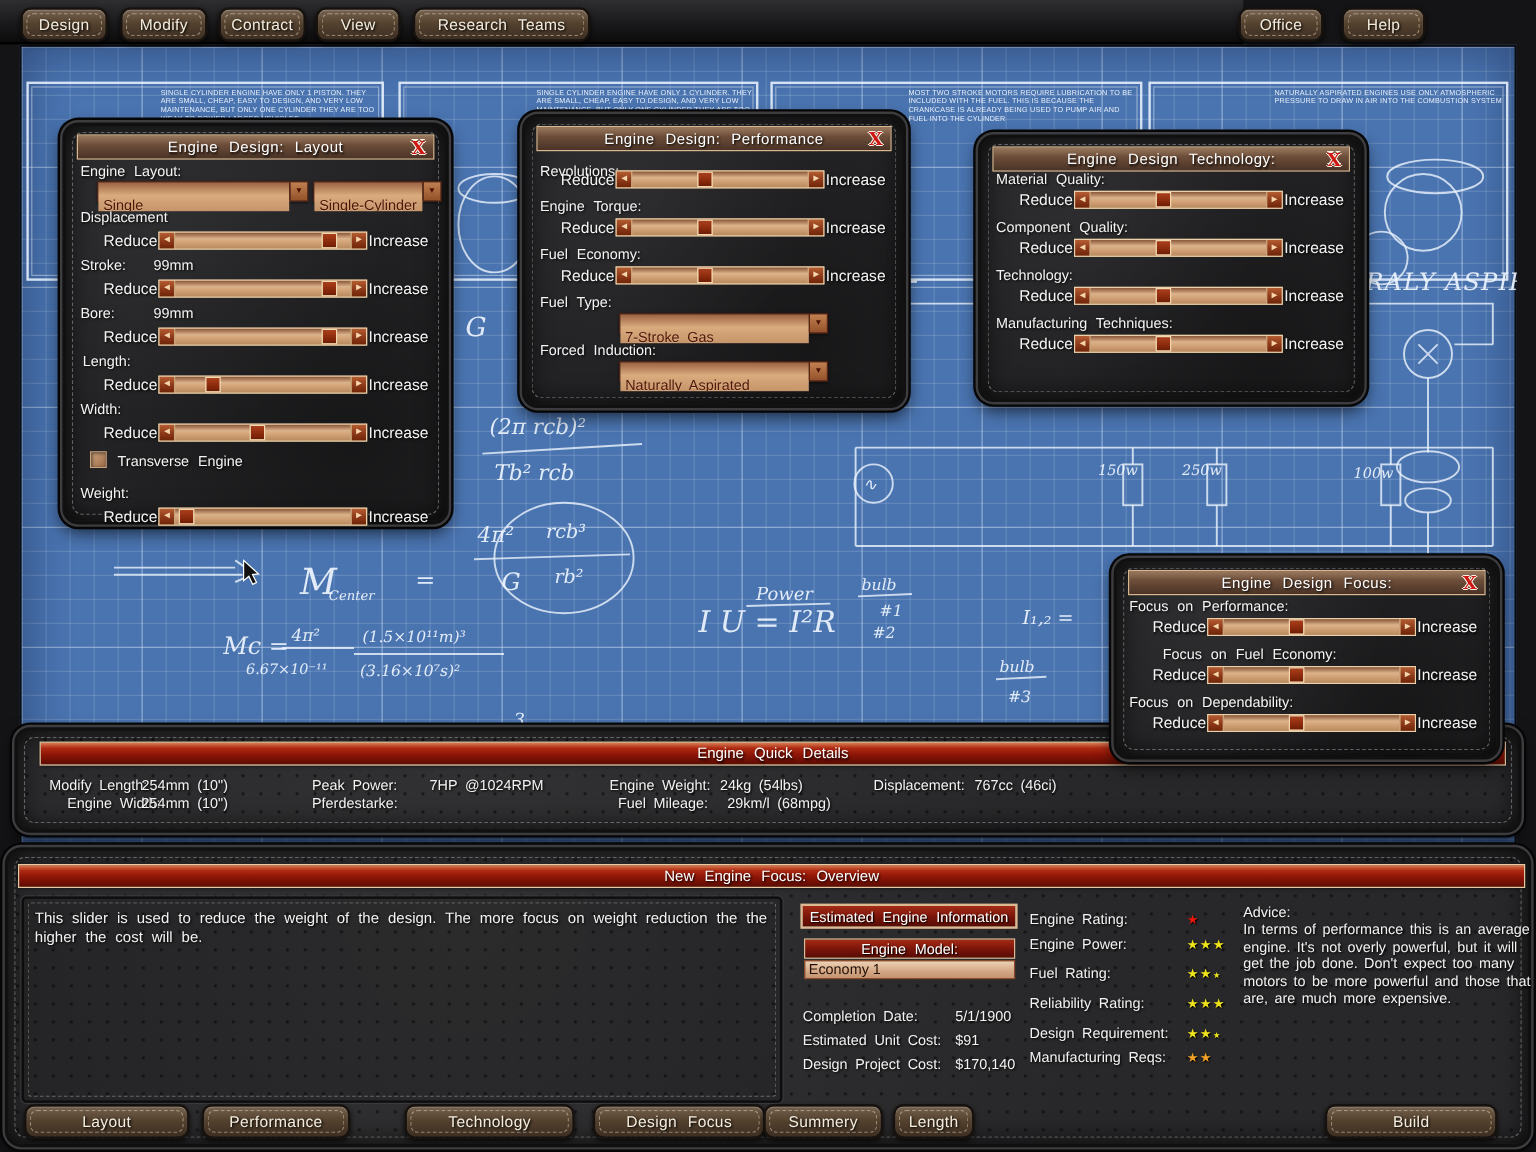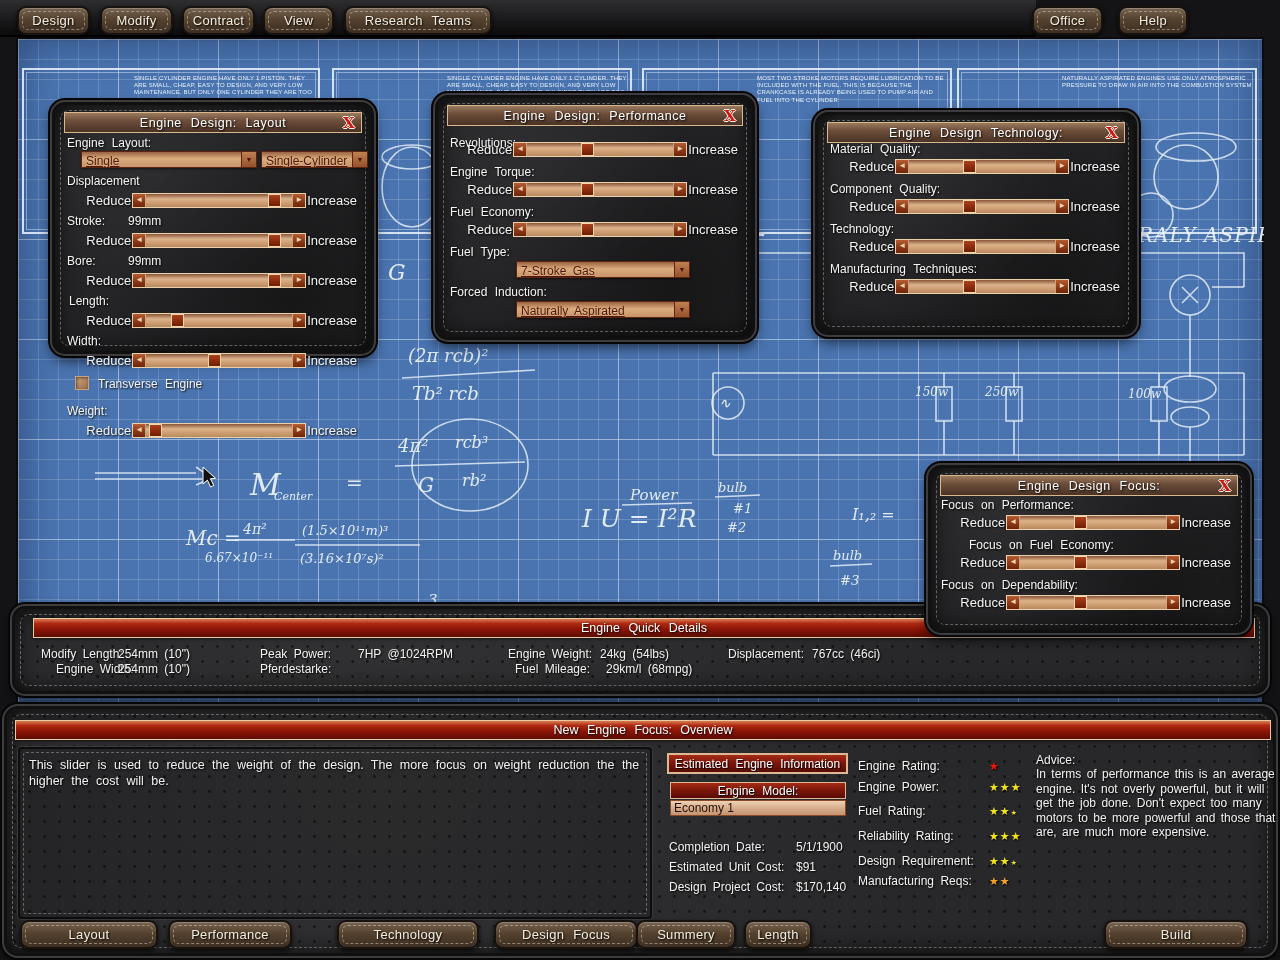--- a/index.html
+++ b/index.html
@@ -34,21 +34,21 @@
 .sl-label{font-size:13px;color:#f4f4f4;word-spacing:3px;text-shadow:1px 1px 2px #000;white-space:nowrap;}
 .sl-body{display:flex;align-items:stretch;height:15px;border:1px solid #ead0ab;margin:0 1px;background:#caa87f;}
 .sl-arrow{width:13px;display:flex;align-items:center;justify-content:center;background:linear-gradient(180deg,#b55c31 0%,#8c3919 55%,#702508 100%);font-size:8px;color:#f6d7ad;line-height:1;}
 .sl-arrow.left{border-right:1px solid #caa27a;}
 .sl-arrow.right{border-left:1px solid #caa27a;}
 .sl-track{width:146px;position:relative;background:linear-gradient(180deg,#8a5639 0%,#dbb38b 38%,#d2a276 62%,#b98a5f 100%);}
 .sl-thumb{position:absolute;top:0;width:13px;height:13px;background:linear-gradient(180deg,#aa3f1b 0%,#8a2a0d 60%,#6e1d05 100%);border:1px solid #f2d6ae;margin-left:-7px;}
 
 
 .dropdown{position:absolute;display:flex;height:17px;border:1px solid #5e2410;box-shadow:0 1px 2px rgba(0,0,0,.55);}
-.dd-text{flex:1;background:linear-gradient(180deg,#9a6242 0%,#d9ab7d 45%,#c6946a 100%);color:#4e1606;font-size:12px;line-height:15px;padding:2px 4px;white-space:nowrap;overflow:hidden;word-spacing:3px;text-shadow:0 1px 0 rgba(255,235,210,.35);text-decoration:underline;}
+.dd-text{flex:1;background:linear-gradient(180deg,#9a6242 0%,#d9ab7d 45%,#c6946a 100%);color:#4e1606;font-size:12px;line-height:15px;padding:12px 4px;white-space:nowrap;overflow:hidden;word-spacing:3px;text-shadow:0 1px 0 rgba(255,235,210,.35);}
 .dd-btn{width:15px;background:linear-gradient(180deg,#c08050 0%,#94512a 100%);border-left:1px solid #5e2410;display:flex;align-items:center;justify-content:center;font-size:7px;color:#4e1204;}
 .checkbox{position:absolute;width:14px;height:14px;border:1px solid #caa27c;background:linear-gradient(135deg,#d3a77f 0%,#9a6a48 100%);box-shadow:inset 1px 1px 3px rgba(0,0,0,.55);}
 .model-input{position:absolute;border:1px solid #8a4a2a;background:linear-gradient(180deg,#eed2b4 0%,#d4a786 60%,#c3946f 100%);color:#231006;font-size:12px;padding:0 3px;font-family:"Liberation Sans",sans-serif;}
 
 
 .red-banner{position:absolute;height:20px;border:1px solid #e8caa2;background:linear-gradient(180deg,#d97b52 0%,#ae2a12 25%,#8e1507 55%,#5c0c03 100%);display:flex;align-items:center;justify-content:center;color:#fff;font-size:12.5px;word-spacing:5px;text-shadow:1px 1px 2px #000;box-shadow:0 1px 3px rgba(0,0,0,.6);}
 .red-chip{position:absolute;border:1px solid #dcb992;background:linear-gradient(180deg,#a42c16 0%,#7c150a 50%,#570c04 100%);display:flex;align-items:center;justify-content:center;color:#fff;font-size:12px;word-spacing:4px;text-shadow:1px 1px 1px #000;}
 
 .qd-text{position:absolute;font-size:12px;color:#f2f2f2;word-spacing:3px;text-shadow:1px 1px 2px #000;white-space:nowrap;}
 .stars{position:absolute;font-size:11px;letter-spacing:1px;text-shadow:1px 1px 1px #000;white-space:nowrap;}
@@ -194,21 +194,21 @@
   <span class="qd-text" style="left:245px;top:53px;">Pferdestarke:</span>
   <span class="qd-text" style="left:343px;top:53px;"></span>
   <span class="qd-text" style="left:493px;top:38px;">Engine Weight:</span>
   <span class="qd-text" style="left:585px;top:38px;">24kg (54lbs)</span>
   <span class="qd-text" style="left:500px;top:53px;">Fuel Mileage:</span>
   <span class="qd-text" style="left:591px;top:53px;">29km/l (68mpg)</span>
   <span class="qd-text" style="left:713px;top:38px;">Displacement:</span>
   <span class="qd-text" style="left:797px;top:38px;">767cc (46ci)</span>
 </div>
 
-<div class="panel" style="left:52px;top:102px;width:322px;height:252px;z-index:10;">
+<div class="panel" style="left:52px;top:102px;width:322px;height:335px;z-index:10;">
   <div class="stitch"></div>
   <div class="titlebar brown">
       <span>Engine Design: Layout</span>
     <span class="close-btn">X</span>
   </div>
   <span class="plabel" style="left:12px;top:31px;">Engine Layout:</span>
   <div class="dropdown" style="left:26px;top:46px;width:176px;">
     <span class="dd-text">Single</span>
     <span class="dd-btn">▼</span>
   </div>

